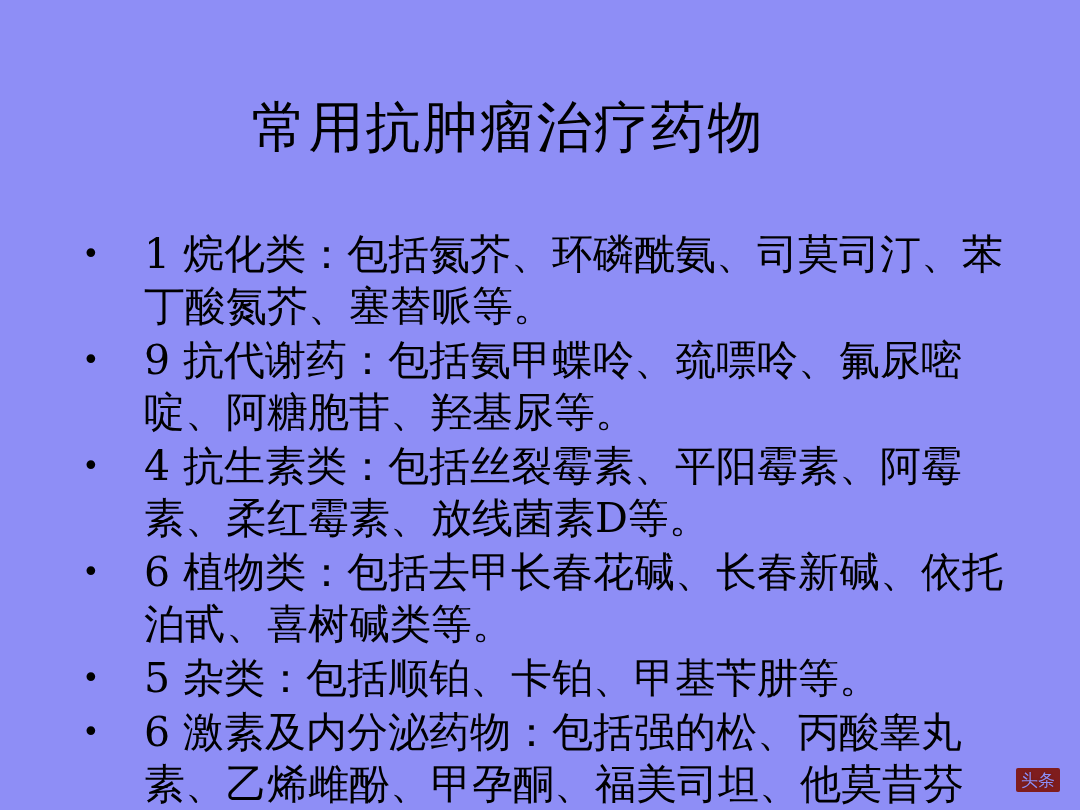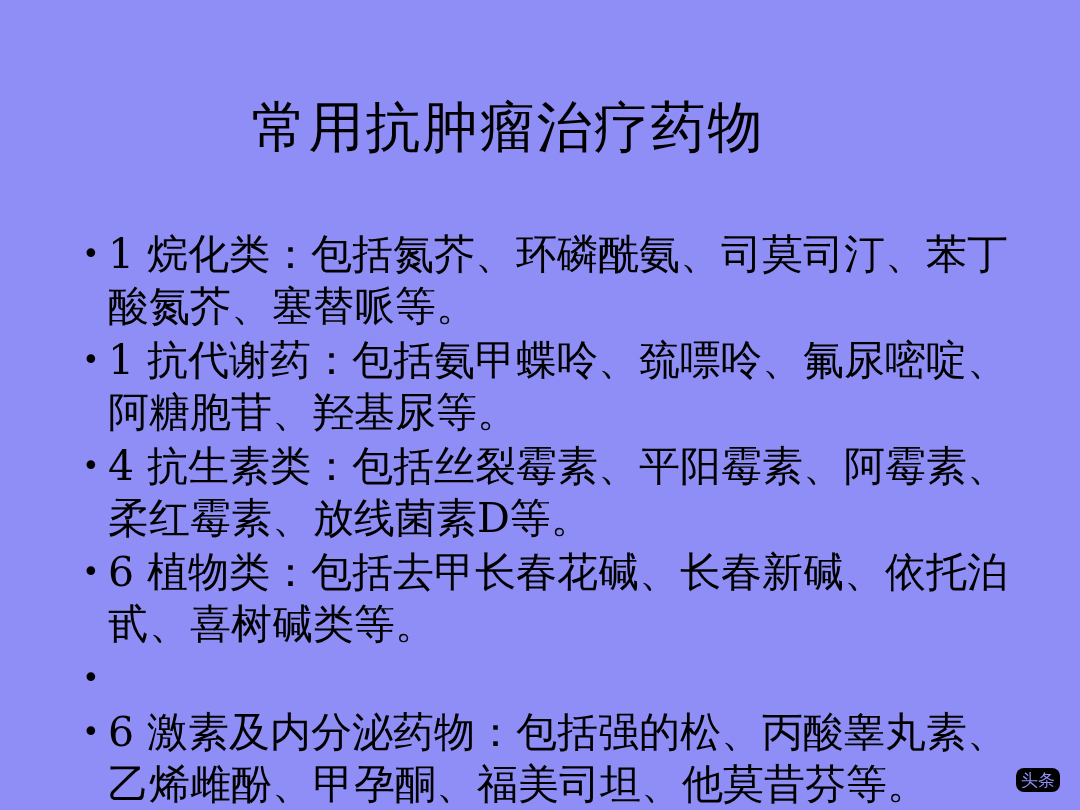--- a/index.html
+++ b/index.html
@@ -55,40 +55,41 @@
     text-align: left;
     font-family: "DejaVu Sans", sans-serif;
   }
   .bullet-text {
     font-size: 41px;
     line-height: 52px;
     color: #000000;
     letter-spacing: 0px;
     text-indent: 0;
     font-family: "DejaVu Serif", "Liberation Serif", serif;
+    margin-left: 36px;
   }
   .watermark {
     position: absolute;
     right: 14px;
     bottom: 18px;
     font-size: 24px;
     color: #ffffff;
     font-family: "DejaVu Sans", sans-serif;
     display: flex;
     align-items: center;
     text-shadow: 0 0 3px rgba(0,0,0,0.25);
   }
   .watermark-logo {
     display: inline-block;
-    background: #000000;
+    background: #7f1d1d;
     color: #8e8ef6;
     font-size: 17px;
     line-height: 22px;
     padding: 1px 5px;
-    border-radius: 8px;
+    border-radius: 2px;
     margin-right: 6px;
     font-family: "DejaVu Sans", sans-serif;
     white-space: nowrap;
   }
 </style>
 </head>
 <body>
 
 <div class="slide">
 
@@ -96,35 +97,36 @@
 
   <div class="bullet-list">
 
     <div class="bullet-item">
       <span class="bullet-dot">•</span>
       <span class="bullet-text">1  烷化类：包括氮芥、环磷酰氨、司莫司汀、苯丁酸氮芥、塞替哌等。</span>
     </div>
 
     <div class="bullet-item">
       <span class="bullet-dot">•</span>
-      <span class="bullet-text">1  抗代谢药：包括氨甲蝶呤、巯嘌呤、氟尿嘧啶、阿糖胞苷、羟基尿等。</span>
+      <span class="bullet-text">9  抗代谢药：包括氨甲蝶呤、巯嘌呤、氟尿嘧啶、阿糖胞苷、羟基尿等。</span>
     </div>
 
     <div class="bullet-item">
       <span class="bullet-dot">•</span>
       <span class="bullet-text">4  抗生素类：包括丝裂霉素、平阳霉素、阿霉素、柔红霉素、放线菌素D等。</span>
     </div>
 
     <div class="bullet-item">
       <span class="bullet-dot">•</span>
       <span class="bullet-text">6  植物类：包括去甲长春花碱、长春新碱、依托泊甙、喜树碱类等。</span>
     </div>
 
     <div class="bullet-item">
       <span class="bullet-dot">•</span>
+      <span class="bullet-text">5  杂类：包括顺铂、卡铂、甲基苄肼等。</span>
     </div>
 
     <div class="bullet-item">
       <span class="bullet-dot">•</span>
       <span class="bullet-text">6  激素及内分泌药物：包括强的松、丙酸睾丸素、乙烯雌酚、甲孕酮、福美司坦、他莫昔芬等。</span>
     </div>
 
   </div>
 
   <div class="watermark">

